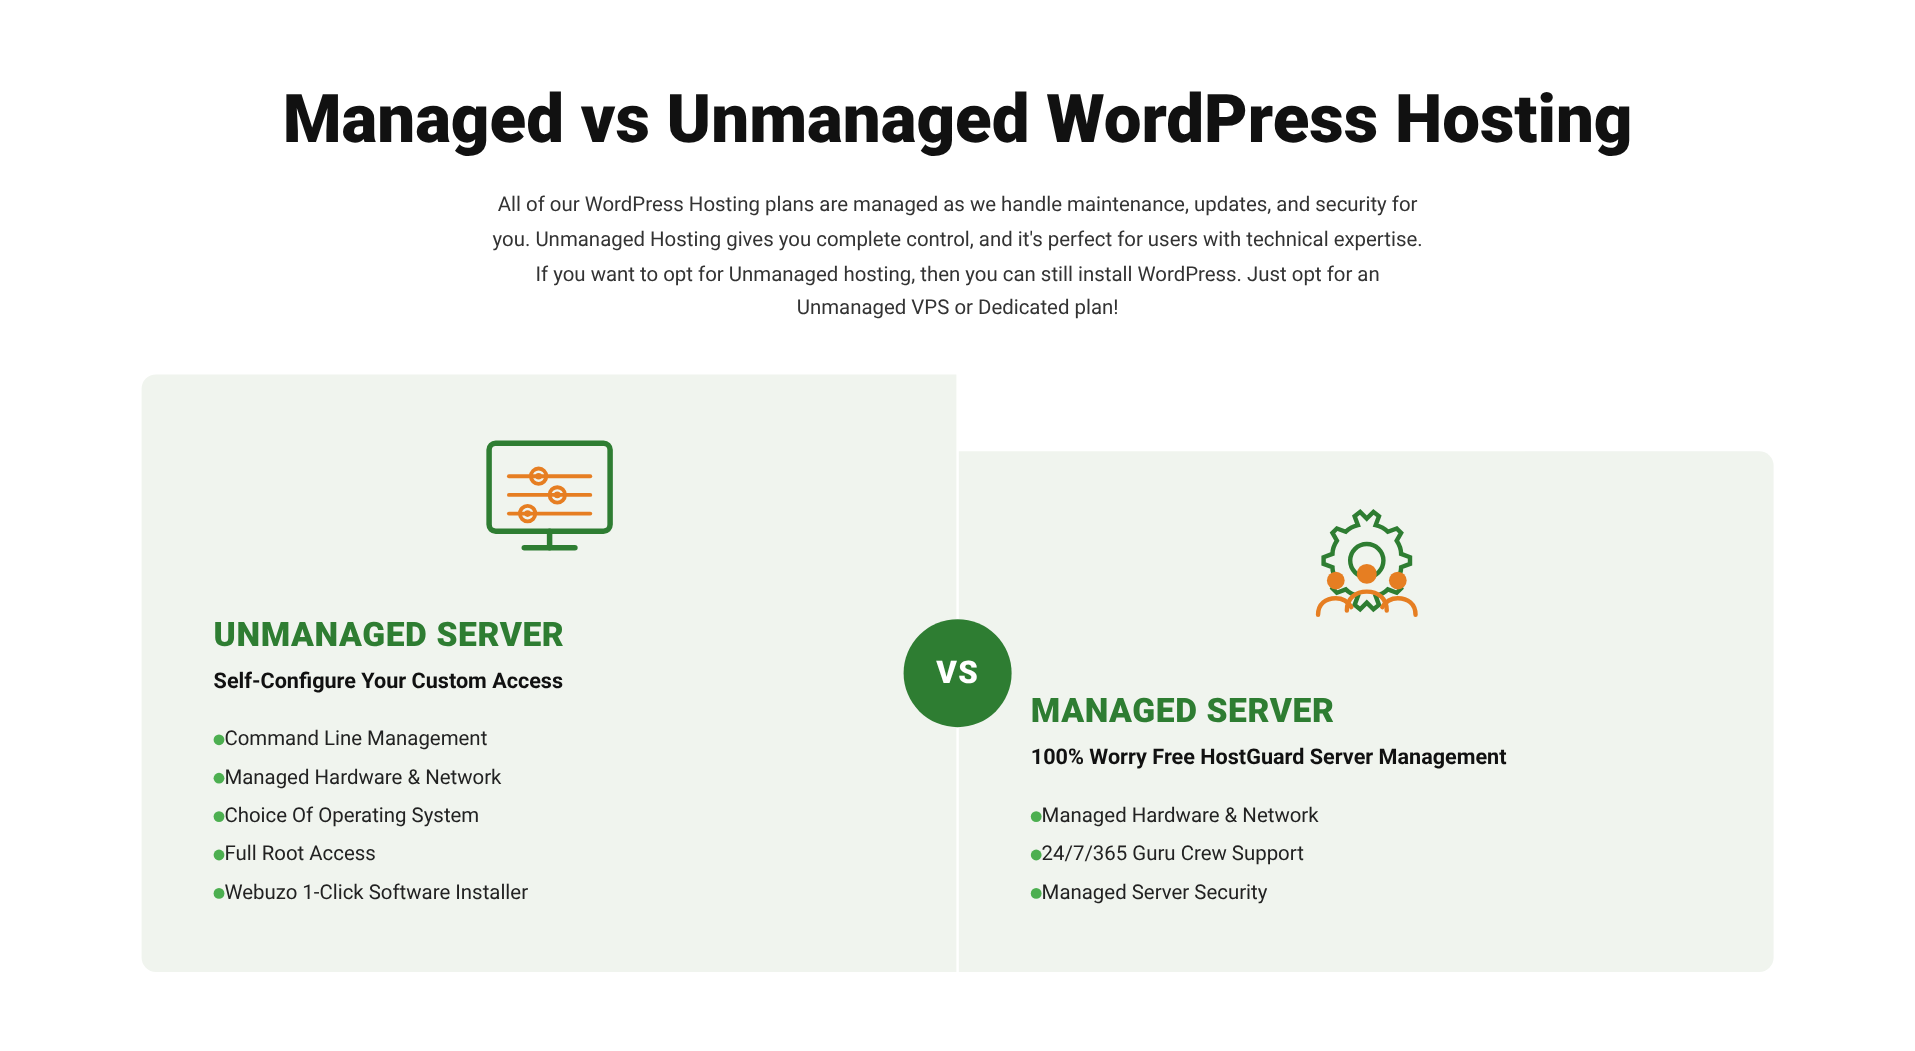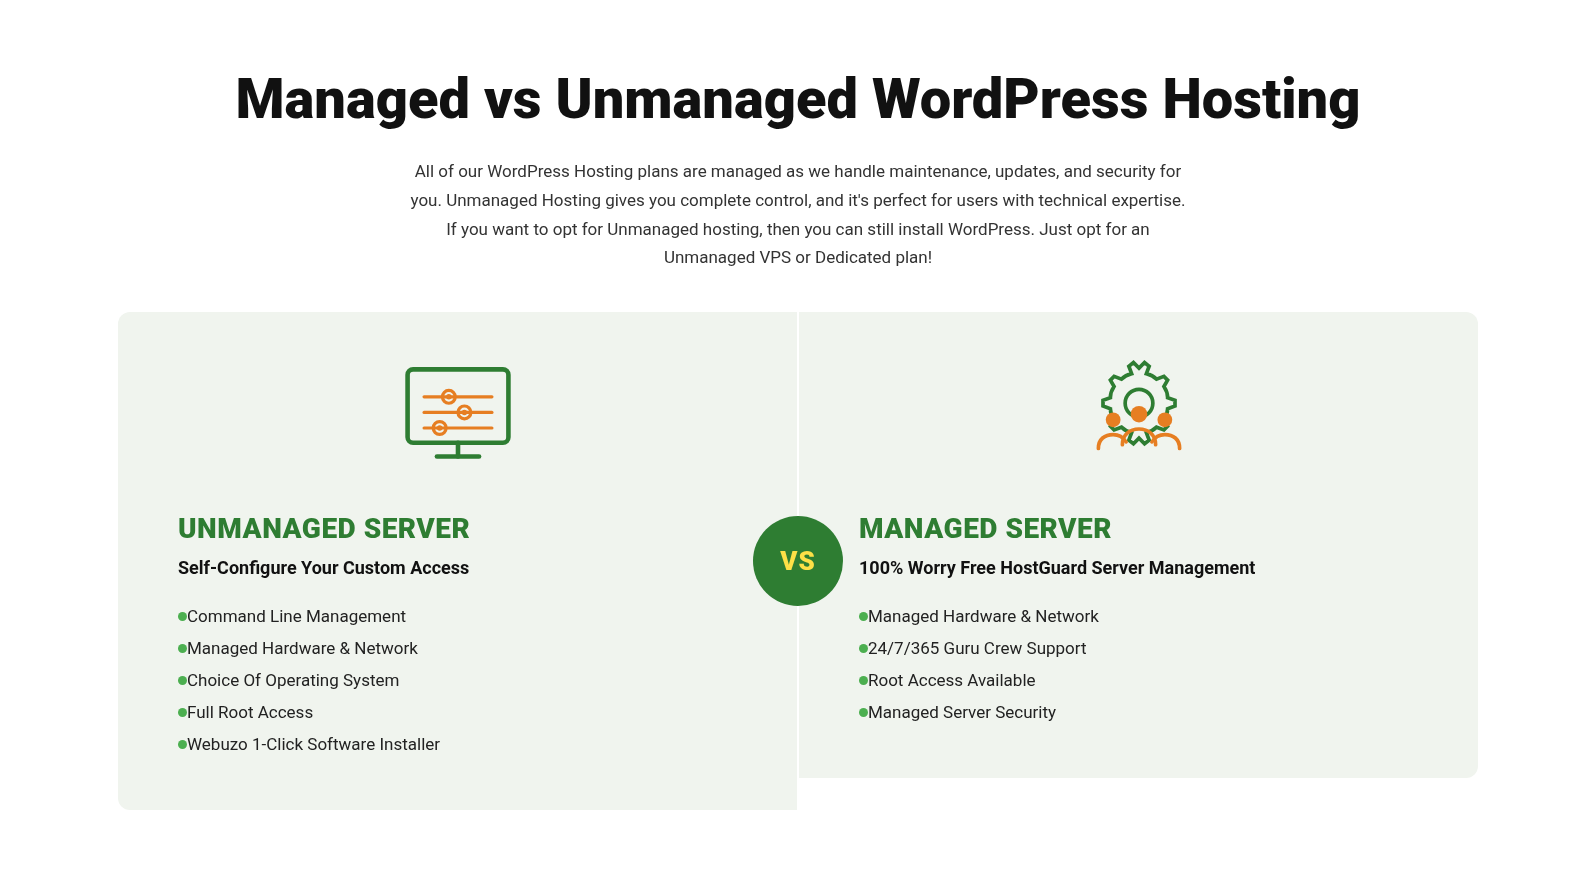--- a/index.html
+++ b/index.html
@@ -39,21 +39,21 @@
       color: #333333;
       line-height: 1.7;
       max-width: 780px;
       margin: 0 auto 40px auto;
     }
 
     .comparison-container {
       display: flex;
       position: relative;
       gap: 0;
-      align-items: flex-start;
+      align-items: flex-end;
     }
 
     .panel {
       flex: 1;
       background: #f0f4ee;
       padding: 40px 60px 50px 60px;
       border-radius: 12px;
     }
 
     .panel-left {
@@ -117,21 +117,21 @@
       height: 90px;
       background: #2e7d32;
       border-radius: 50%;
       display: flex;
       align-items: center;
       justify-content: center;
       z-index: 10;
     }
 
     .vs-text {
-      color: #fde047;
+      color: #ffffff;
       font-size: 26px;
       font-weight: 900;
       letter-spacing: 1px;
     }
 
     
     .monitor-icon {
       width: 120px;
       height: 110px;
     }
@@ -248,23 +248,19 @@
         <li>
           <span class="bullet"></span>
           <span>Managed Hardware &amp; Network</span>
         </li>
         <li>
           <span class="bullet"></span>
           <span>24/7/365 Guru Crew Support</span>
         </li>
         <li>
           <span class="bullet"></span>
-          <span>Root Access Available</span>
-        </li>
-        <li>
-          <span class="bullet"></span>
           <span>Managed Server Security</span>
         </li>
       </ul>
     </div>
 
   </div>
 </div>
 
 </body></html>

